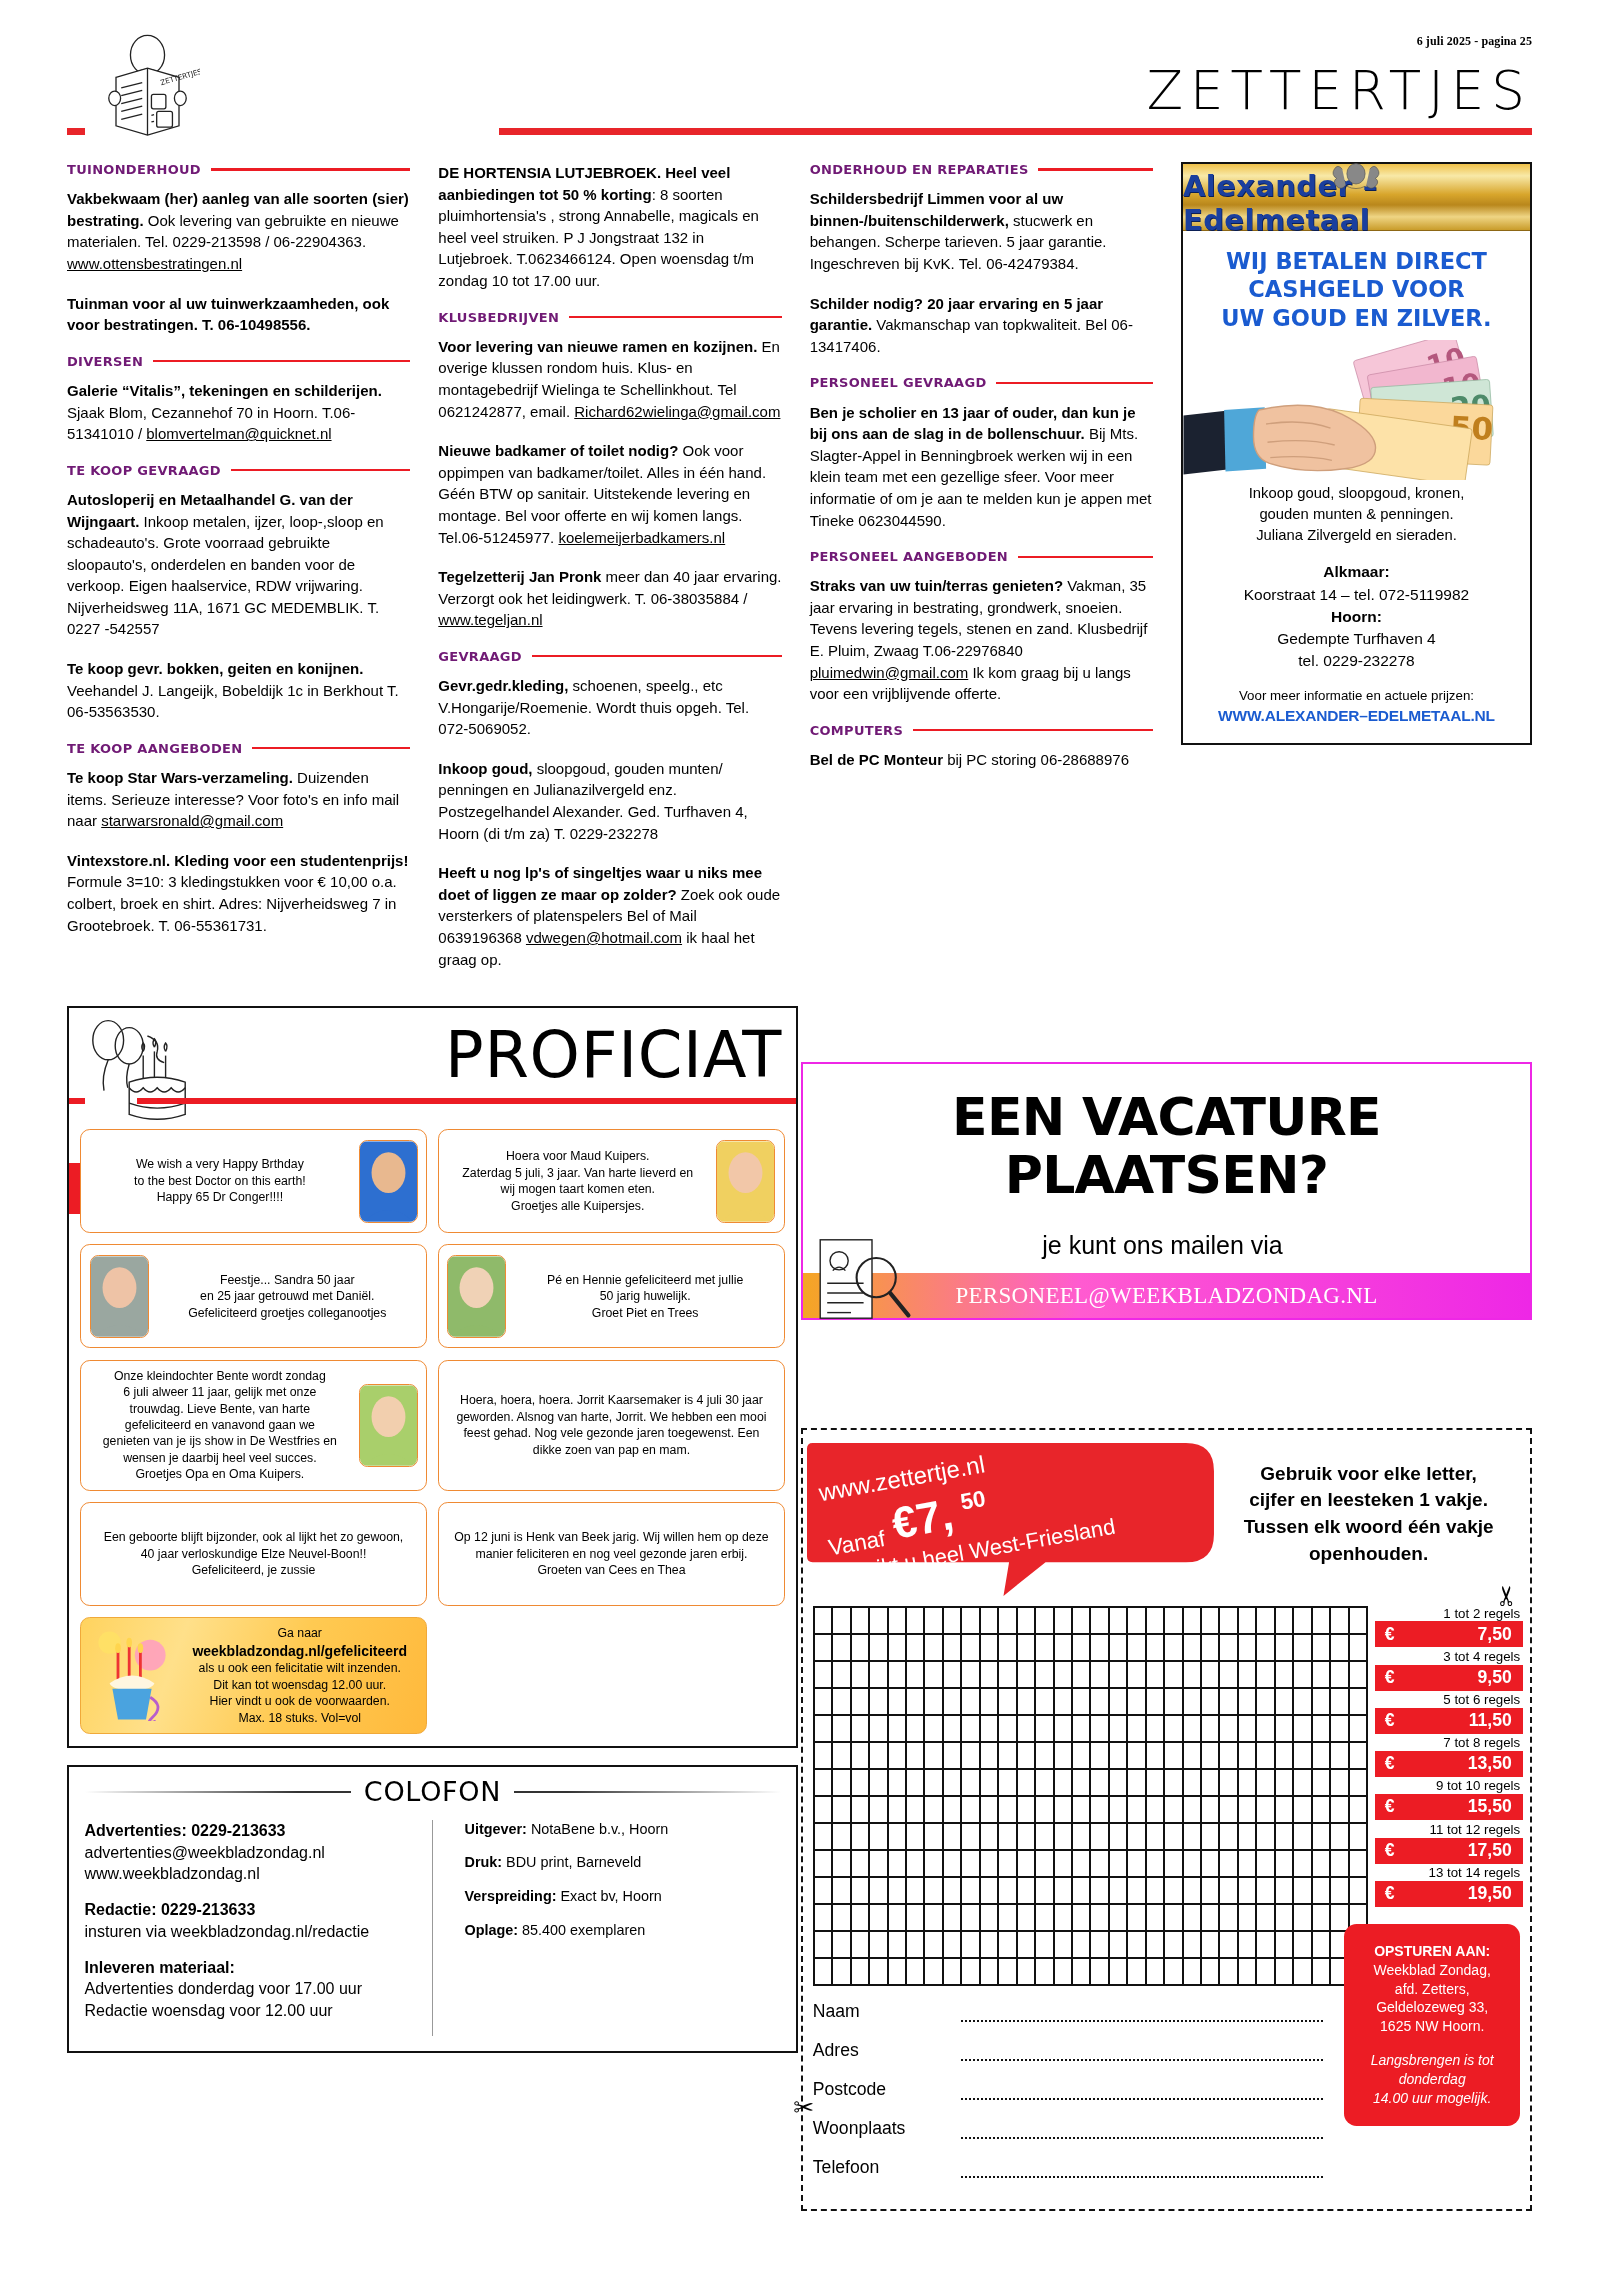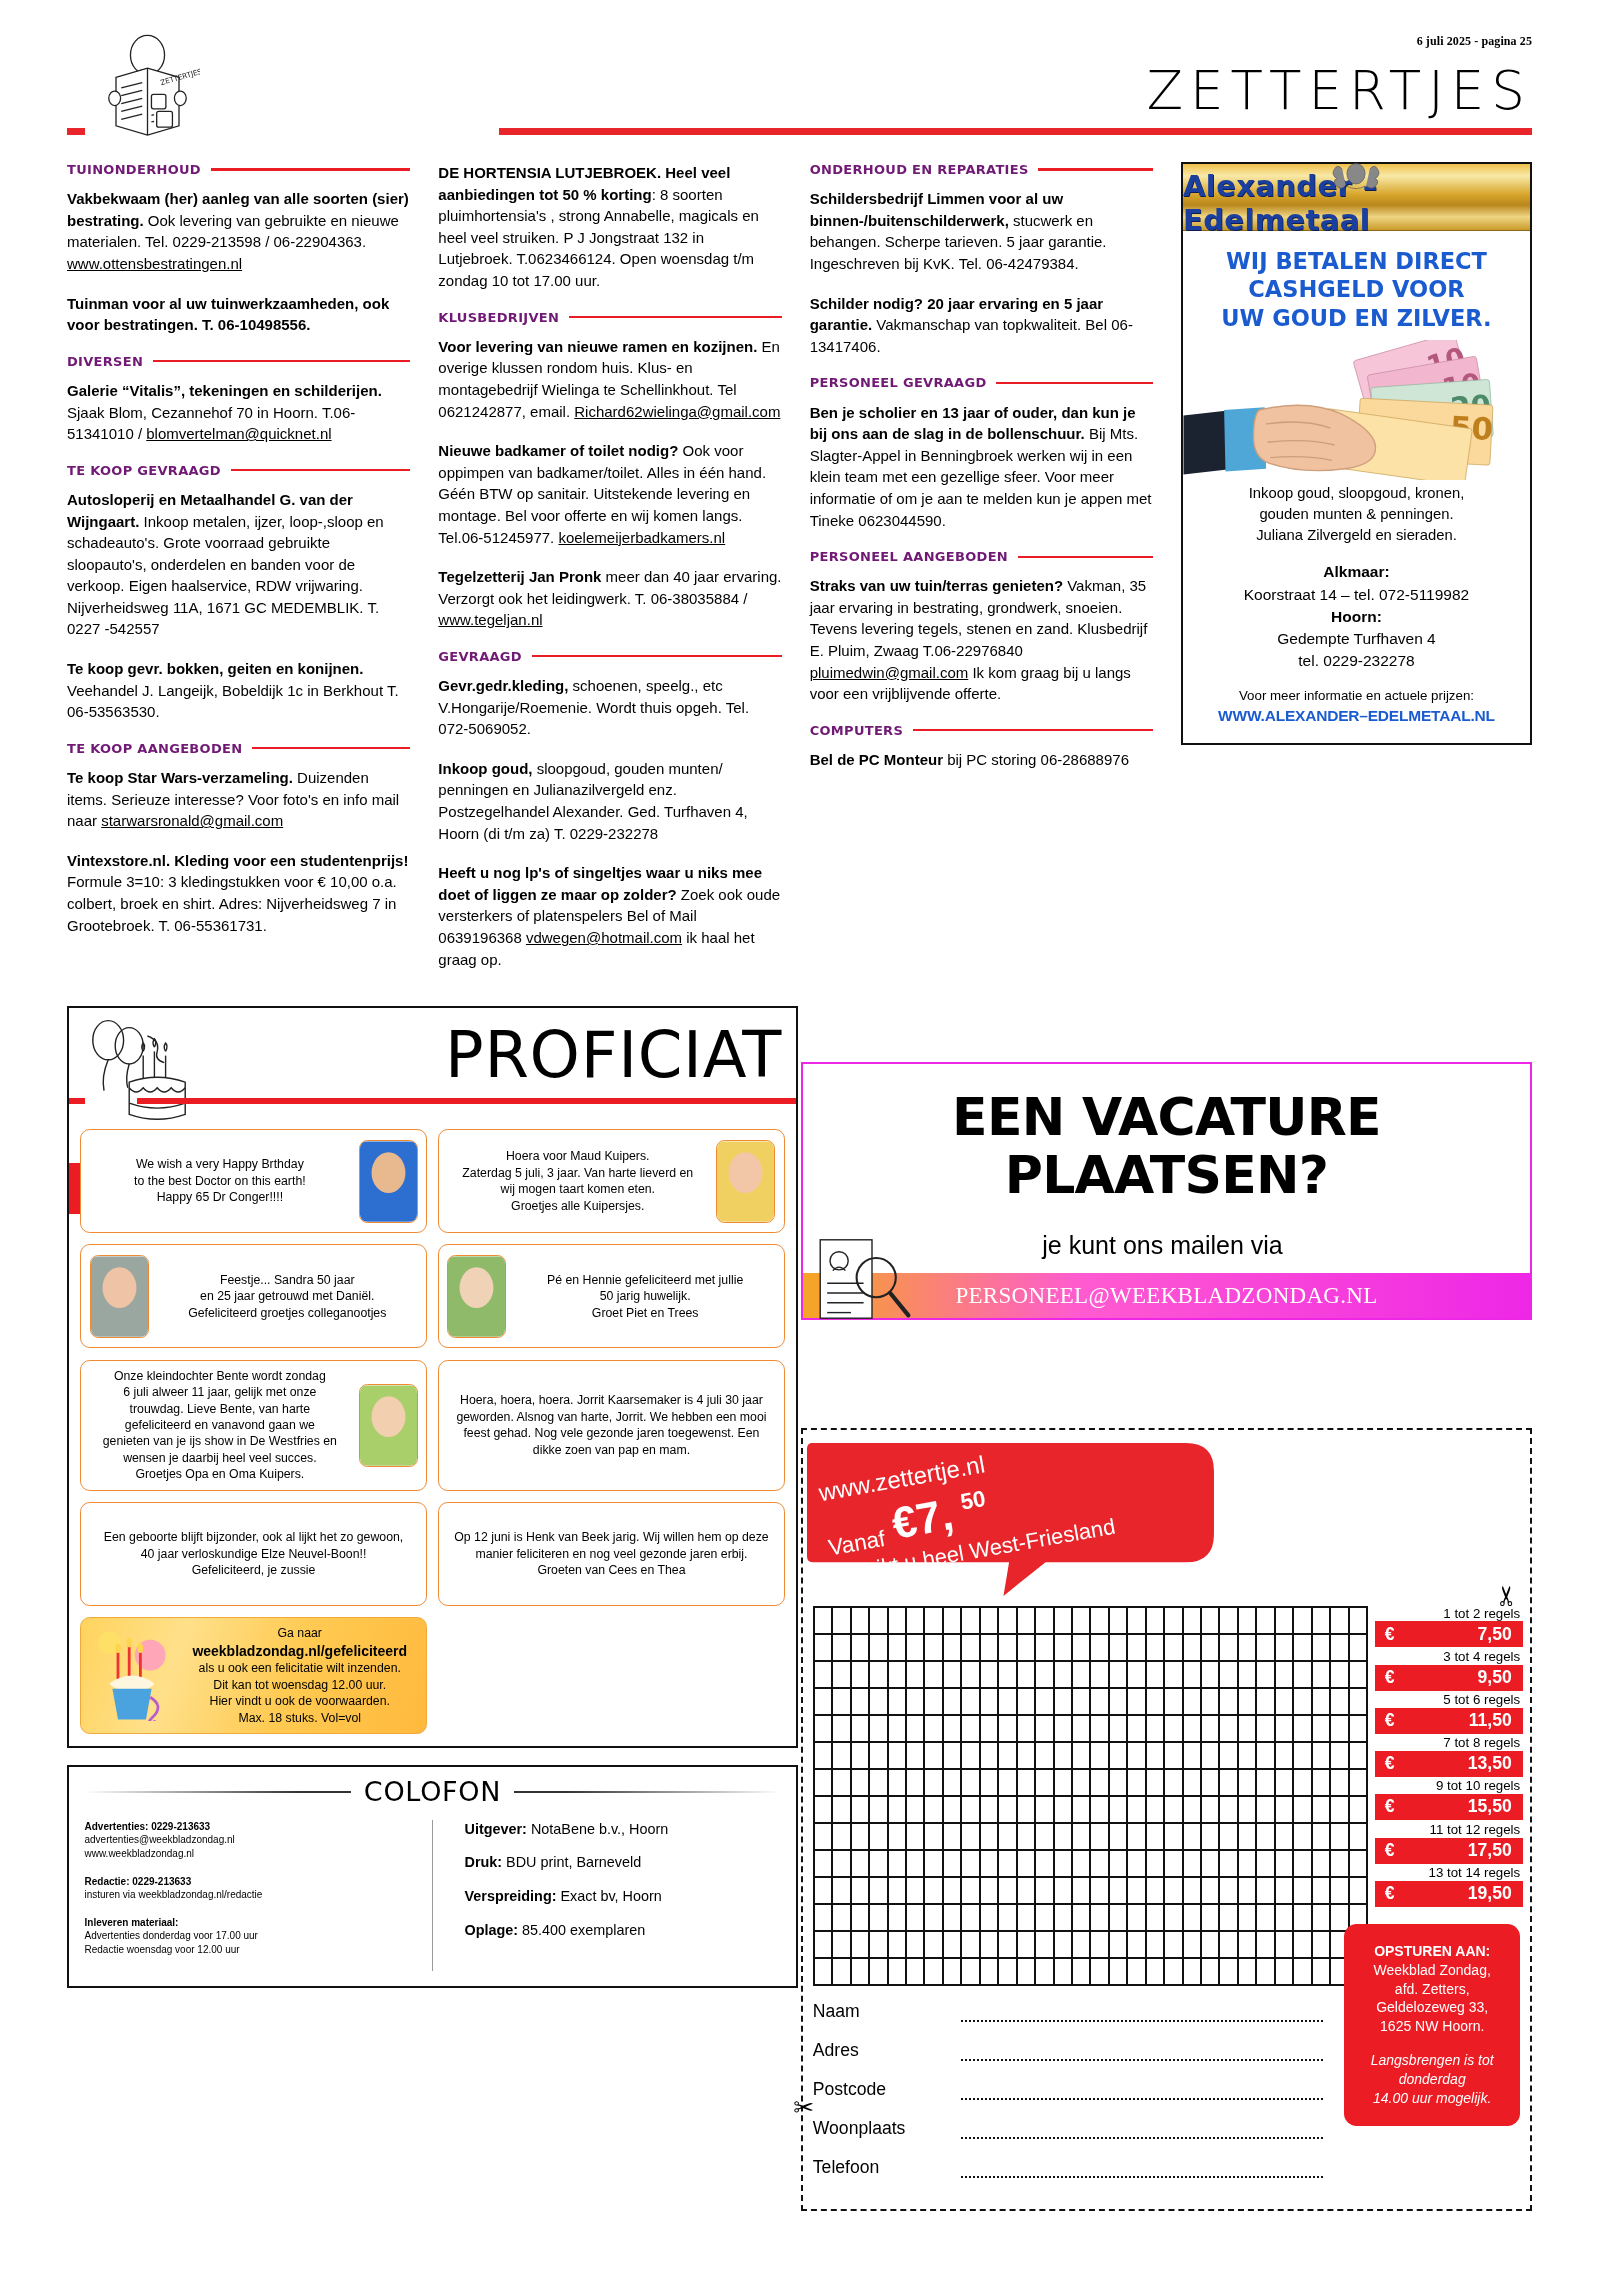--- a/index.html
+++ b/index.html
@@ -131,21 +131,21 @@
   .card.promo .txt b { font-size: 14px; }
   .promo-cake { width: 84px; height: 91px; flex: none; }
 
   
   .colofon { border: 2.8px solid #111; margin-top: 17px; width: 731px; padding: 9.8px 15.5px 15.5px; }
   .colofon-head { display: flex; align-items: center; gap: 12.6px; }
   .colofon-head .l { flex: 1; height: 2.1px; background: linear-gradient(90deg,rgba(0,0,0,0) 0%, #333 80%); }
   .colofon-head .r { flex: 1; height: 2.1px; background: linear-gradient(270deg,rgba(0,0,0,0) 0%, #333 80%); }
   .colofon-head .t { font-size: 27px; letter-spacing: 0.7px; font-family: "DejaVu Sans", sans-serif; }
   .colofon-body { display: flex; margin-top: 12.6px; }
-  .colofon-left { width: 50%; padding-right: 17px; border-right: 1.4px solid #999; font-size: 10px; line-height: 1.36; }
+  .colofon-left { width: 50%; padding-right: 17px; border-right: 1.4px solid #999; font-size: 16px; line-height: 1.36; }
   .colofon-right { width: 50%; padding-left: 32px; font-size: 14.4px; line-height: 1.36; }
   .colofon-left .blk, .colofon-right .blk { margin-bottom: 14px; }
   .colofon b { font-weight: bold; }
 
   
   .coupon { position: relative; margin-top: 15.5px; width: 731px; }
   .coupon-dashed {
     border: 2.8px dashed #111; padding: 0; position: relative; background: #fff;
   }
   .coupon-top { display: flex; height: 176px; }
@@ -549,20 +549,21 @@
             <div style="position:absolute; left:17px; top:17px; color:#fff; transform:rotate(-10deg);">
               <div style="font-size:24px;">www.zettertje.nl</div>
               <div style="display:flex; align-items:flex-start; gap:9.8px; margin-top:4.2px;">
                 <span style="font-size:22.5px; margin-top:25px;">Vanaf</span>
                 <span style="font-size:44px; font-weight:bold;">€7,</span>
                 <span style="font-size:22.5px; font-weight:bold; margin-top:2.8px;">50</span>
               </div>
               <div style="font-size:22px; margin-top:1.4px;">bereikt u heel West-Friesland</div>
             </div>
           </div>
+          <div class="coupon-instr">Gebruik voor elke letter, cijfer en leesteken 1 vakje. Tussen elk woord één vakje openhouden.</div>
           <div class="scissors-r">✂</div>
         </div>
 
         <div class="grid-area">
           <div class="cellgrid" id="cellgrid">
               <div></div>
               <div></div>
               <div></div>
               <div></div>
               <div></div>

